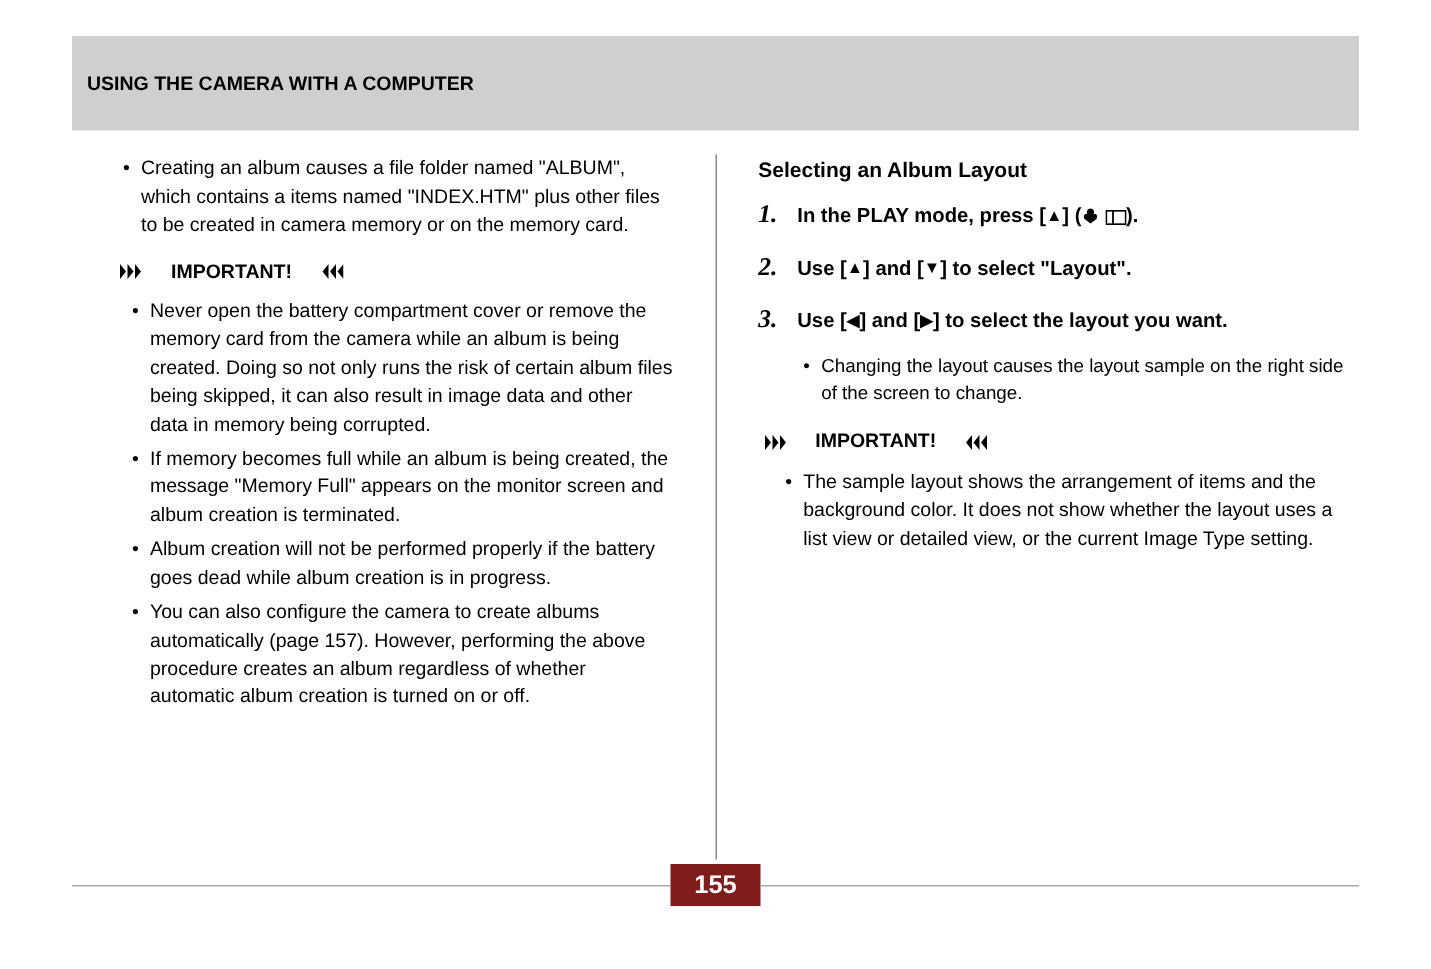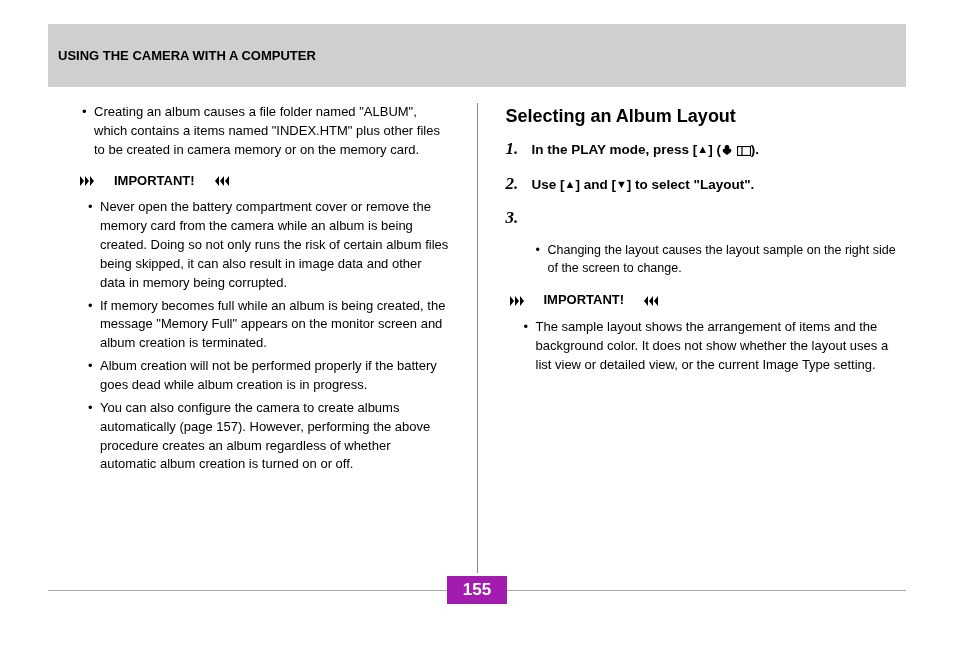--- a/index.html
+++ b/index.html
@@ -50,21 +50,21 @@
   }
   .sub-list {
     padding-left: 40px;
   }
   .sub-item {
     display: flex;
     margin-bottom: 4px;
   }
   .sub-item .dot { width: 12px; flex-shrink: 0; }
   .section-title {
-    font-size: 18px;
+    font-size: 14px;
     font-weight: bold;
     margin-bottom: 8px;
   }
   .intro { margin-bottom: 18px; }
   .step {
     display: flex;
     gap: 8px;
     margin-bottom: 10px;
     align-items: baseline;
   }
@@ -90,21 +90,21 @@
     bottom: 42px;
     display: flex;
     align-items: center;
   }
   .hr-line {
     flex: 1;
     height: 1px;
     background: #aaa;
   }
   .page-num {
-    background: #a21caf;
+    background: #7f1d1d;
     color: #fff;
     font-weight: bold;
     font-size: 17px;
     padding: 4px 16px;
     margin: 0 0px;
   }
   .arrow {
     display: inline-block;
     font-size: 11px;
     vertical-align: 1px;
@@ -183,20 +183,23 @@
 
     <div class="step">
       <span class="step-num">2.</span>
       <span class="step-text">
         <span>Use [</span><span class="arrow">▲</span><span>] and [</span><span class="arrow">▼</span><span>] to select "Layout".</span>
       </span>
     </div>
 
     <div class="step">
       <span class="step-num">3.</span>
+      <span class="step-text">
+        <span>Use [</span><span class="arrow">◀</span><span>] and [</span><span class="arrow">▶</span><span>] to select the layout you want.</span>
+      </span>
     </div>
 
     <div class="step-sub">
       <span class="dot">•</span>
       <span>Changing the layout causes the layout sample on the right side of the screen to change.</span>
     </div>
 
     <div class="important-row" style="margin-left:4px;">
       <span class="imp-icon">
         <svg width="22" height="10" viewBox="0 0 22 10">

